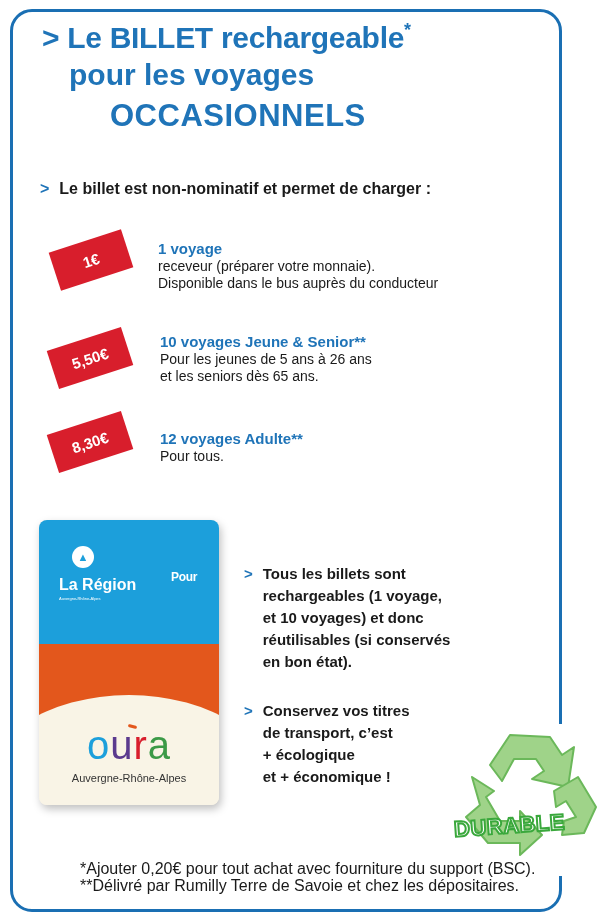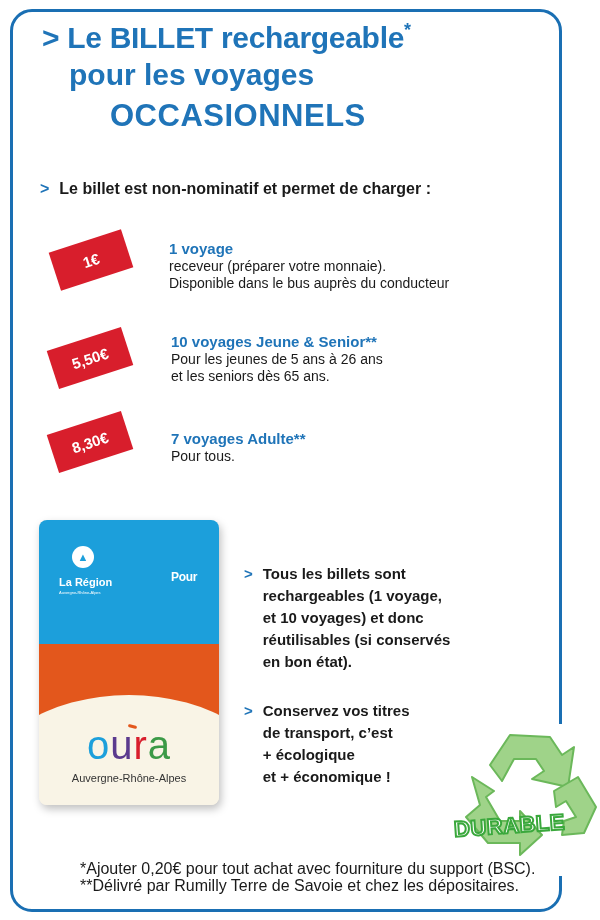--- a/index.html
+++ b/index.html
@@ -26,21 +26,21 @@
 
     .price-tag {
       position: absolute; background: #d81e2c; color: #fff; font-weight: bold;
       display: flex; align-items: center; justify-content: center;
       transform: rotate(-18deg); font-size: 15px;
     }
     .tag1 { left: 53px; top: 240px; width: 76px; height: 40px; }
     .tag2 { left: 51px; top: 338px; width: 78px; height: 40px; }
     .tag3 { left: 51px; top: 422px; width: 78px; height: 40px; }
 
-    .offer { position: absolute; white-space: nowrap; margin-left: 11px; }
+    .offer { position: absolute; white-space: nowrap; }
     .offer .title { color: #1f74b8; font-weight: bold; font-size: 15px; line-height: 18px; }
     .offer .desc { font-size: 14px; line-height: 17px; color: #1a1a1a; }
     .offer1 { left: 158px; top: 240px; }
     .offer2 { left: 160px; top: 333px; }
     .offer3 { left: 160px; top: 430px; }
 
     .card {
       position: absolute; left: 39px; top: 520px; width: 180px; height: 285px;
       border-radius: 8px; overflow: hidden; box-shadow: 2px 4px 8px rgba(0,0,0,0.25);
       background: #f9f4e6;
@@ -49,21 +49,21 @@
     .card-mid { position: absolute; left: 0; top: 124px; width: 100%; height: 100px; background: #e3571c; }
     .card-arc {
       position: absolute; left: -60px; top: 175px; width: 300px; height: 200px;
       background: #f9f4e6; border-radius: 50%;
     }
     .region-logo { position: absolute; left: 20px; top: 26px; color: #fff; text-align: left; }
     .region-circle {
       width: 22px; height: 22px; border-radius: 50%; background: #fff; margin-left: 13px; margin-bottom: 8px;
       display: flex; align-items: center; justify-content: center; color: #1c9fdb; font-size: 11px;
     }
-    .region-name { font-size: 11px; font-weight: bold; }
+    .region-name { font-size: 16px; font-weight: bold; }
     .region-sub { font-size: 4px; margin-top: 2px; }
     .jybus { position: absolute; left: 132px; top: 50px; color: #fff; font-size: 12px; font-weight: bold; letter-spacing: -0.3px; }
     .oura {
       position: absolute; left: 0; top: 204px; width: 100%; text-align: center;
       font-size: 40px; font-weight: normal; letter-spacing: 1px; line-height: 42px;
     }
     .oura .o { color: #1c9fdb; }
     .oura .u { color: #5b3a8e; }
     .oura .r { color: #d81e2c; }
     .oura .a { color: #3c9a47; }
@@ -113,21 +113,21 @@
 
 <div class="price-tag tag2">5,50€</div>
 <div class="offer offer2">
   <div class="title">10 voyages Jeune &amp; Senior**</div>
   <div class="desc">Pour les jeunes de 5 ans à 26 ans</div>
   <div class="desc">et les seniors dès 65 ans.</div>
 </div>
 
 <div class="price-tag tag3">8,30€</div>
 <div class="offer offer3">
-  <div class="title">7 voyages Adulte**</div>
+  <div class="title">12 voyages Adulte**</div>
   <div class="desc">Pour tous.</div>
 </div>
 
 <div class="card">
   <div class="card-top"></div>
   <div class="card-mid"></div>
   <div class="card-arc"></div>
   <div class="region-logo">
     <div class="region-circle">▲</div>
     <div class="region-name">La Région</div>

